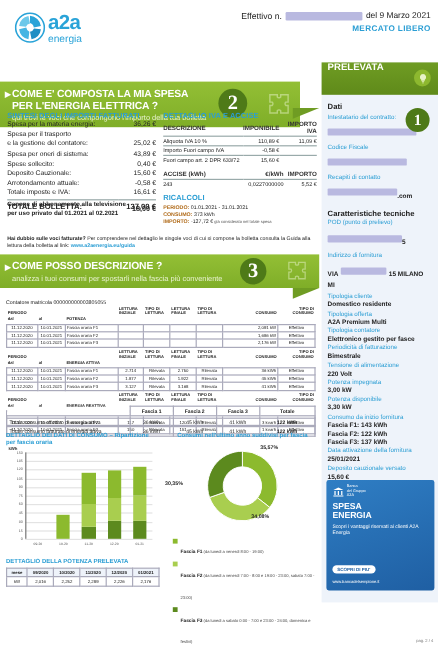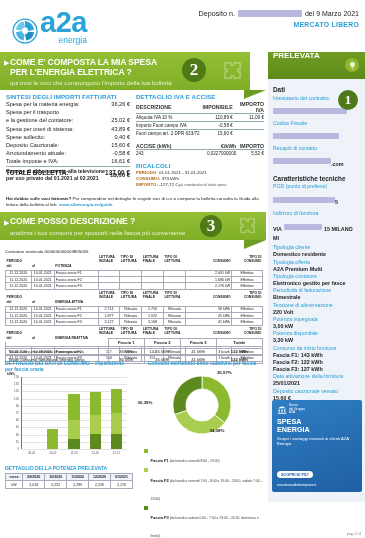--- a/index.html
+++ b/index.html
@@ -8,21 +8,21 @@
     background: #ffffff;
     font-family: "Liberation Sans", sans-serif;
     overflow: hidden;
   }
   .page { position: relative; width: 365px; height: 538px; background: #fff; }
 
   
   .hdr { position: absolute; left: 0; top: 0; width: 365px; height: 52px; }
   .logo { position: absolute; left: 12px; top: 10px; display: flex; align-items: flex-end; }
   .logo-mark { width: 26px; height: 26px; margin-right: 2px; }
-  .logo-txt { font-size: 29px; font-weight: bold; color: #29a3d8; line-height: 0.85; letter-spacing: -0.5px; }
+  .logo-txt { font-size: 17px; font-weight: bold; color: #29a3d8; line-height: 0.85; letter-spacing: -0.5px; }
   .logo-sub { font-size: 8.5px; color: #29a3d8; text-align: right; line-height: 1; margin-top: 1px; }
 
   .hdr-right { position: absolute; right: 6px; top: 9px; text-align: right; font-size: 6.8px; color: #333; }
   .hdr-row { display: flex; justify-content: flex-end; align-items: center; margin-bottom: 2.5px; }
   .hdr-lbl { font-weight: bold; font-size: 7.2px; color: #222; margin-right: 3px; }
   .redact { display: inline-block; background: #b9b9e0; height: 7px; border-radius: 1px; }
   .r80 { width: 80px; } .r64 { width: 64px; }
   .hdr-date { font-size: 7px; color: #222; margin-left: 3px; }
   .mercato { font-size: 6.8px; color: #2b9ed4; font-weight: bold; letter-spacing: 0.3px; }
 
@@ -112,29 +112,29 @@
         <circle cx="50" cy="50" r="9" fill="#fff"></circle>
       </svg>
       <div>
         <div class="logo-txt">a2a</div>
         <div class="logo-sub">energia</div>
       </div>
     </div>
 
     <div class="hdr-right">
       <div class="hdr-row">
-        <span class="hdr-lbl" style="font-weight:normal">Deposito n.</span>
+        <span class="hdr-lbl" style="font-weight:normal">Effettivo n.</span>
         <span class="redact r64"></span>
         <span class="hdr-date">del 9 Marzo 2021</span>
       </div>
       <div class="mercato">MERCATO LIBERO</div>
     </div>
   </div>
 
-  <div class="band" style="left:0;top:52px;width:250px;height:38px;">
+  <div class="band" style="left:0;top:68px;width:250px;height:38px;">
     <span class="arrow">▶</span>
     <h2>COME E' COMPOSTA LA MIA SPESA</h2>
     <h2 style="padding-top:0">PER L'ENERGIA ELETTRICA ?</h2>
     <div class="sub">qui trovi le voci che compongono l'importo della tua bolletta</div>
     <div class="badge" style="width:24px;height:24px;right:44px;top:6px;">2</div>
     <svg class="puzzle" style="right:8px;top:9px;width:19px;height:19px;" viewBox="0 0 40 40">
       <path d="M4 4h13v4a4 4 0 0 0 6 0V4h13v13h-4a4 4 0 0 0 0 6h4v13H23v-4a4 4 0 0 0-6 0v4H4V23h4a4 4 0 0 0 0-6H4z" fill="none" stroke="#dfeebb" stroke-width="2.5"></path>
     </svg>
   </div>
   <div class="band-fold" style="left:244px;top:90px;border-left:22px solid #6f9c23;border-bottom:9px solid transparent;"></div>

